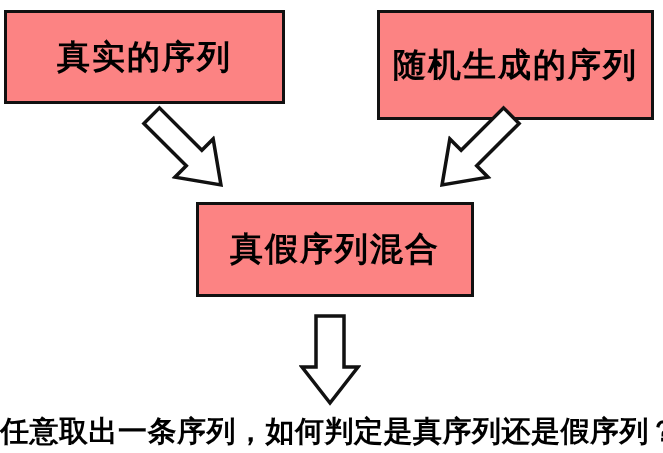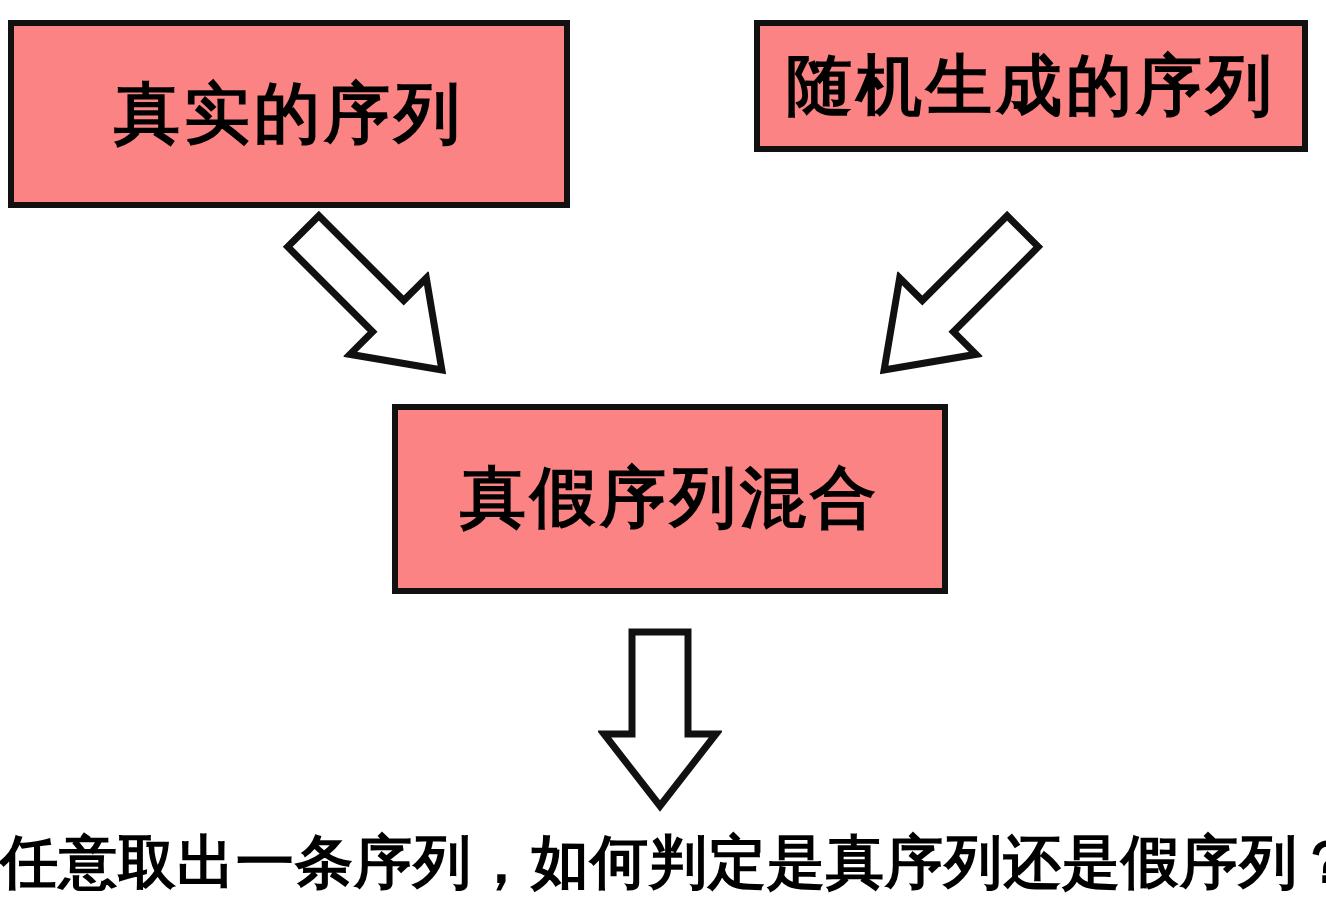--- a/index.html
+++ b/index.html
@@ -30,21 +30,21 @@
     align-items: center;
     justify-content: center;
     color: var(--text-color);
     font-weight: bold;
     font-size: 33px;
     letter-spacing: 2px;
     text-align: center;
     white-space: nowrap;
   }
   .box-real   { left: 4px;   top: 10px;  width: 281px; height: 94px; }
-  .box-random { left: 377px; top: 10px;  width: 277px; height: 66px; font-family: Liberation Serif, serif; }
+  .box-random { left: 377px; top: 10px;  width: 277px; height: 110px; font-family: Liberation Serif, serif; }
   .box-mixed  { left: 196px; top: 202px; width: 278px; height: 95px; }
   .arrow { position: absolute; display: block; }
   .arrow polygon {
     fill: var(--arrow-fill);
     stroke: var(--arrow-stroke);
     stroke-width: 3.5;
     stroke-linejoin: miter;
   }
   .arrow-left  { left: 157px; top: 99px;  width: 60px; height: 104px; transform: rotate(-45deg); }
   .arrow-right { left: 446px; top: 99px;  width: 60px; height: 104px; transform: rotate(45deg); }

